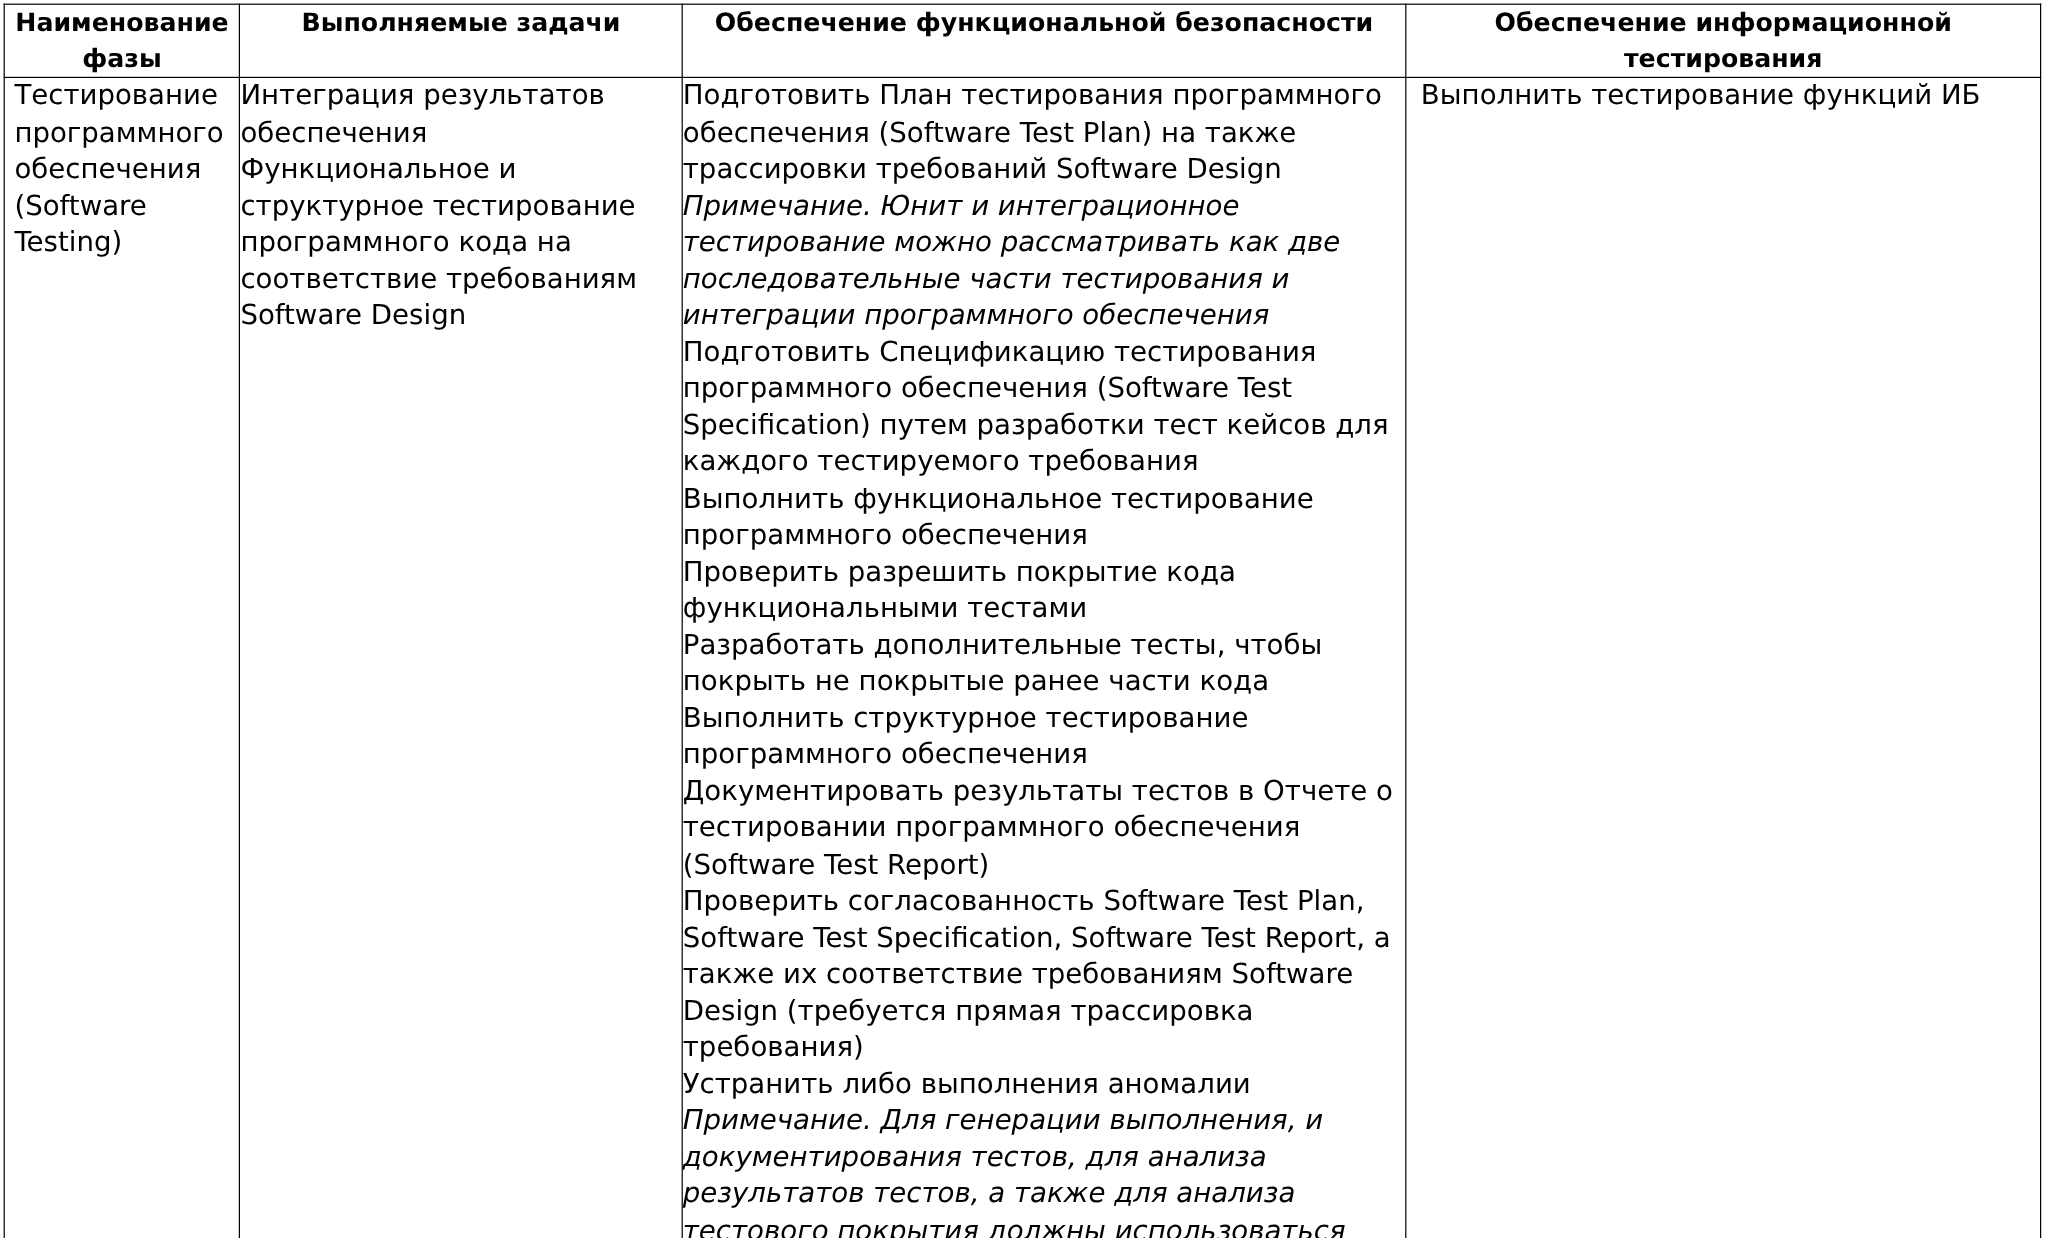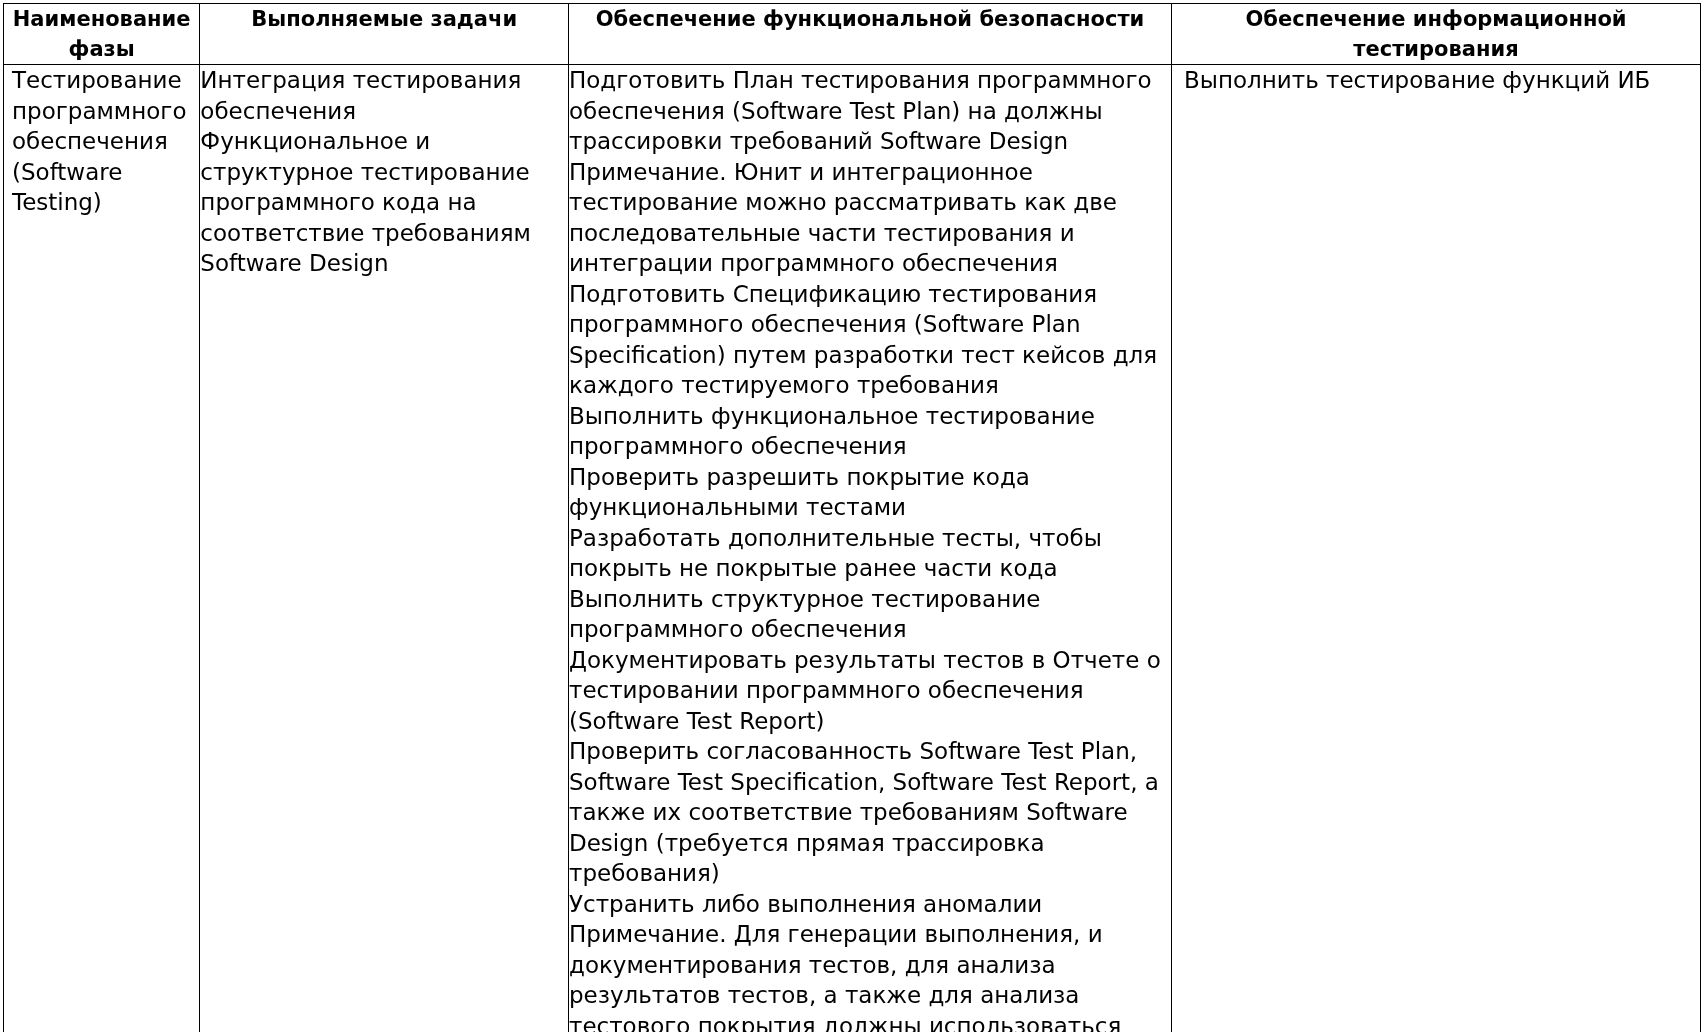--- a/index.html
+++ b/index.html
@@ -53,20 +53,21 @@
     vertical-align: top;
   }
   tbody td.col-phase   { padding-left: 8px; }
   tbody td.col-info    { padding-left: 12px; }
 
   .para {
     margin: 0;
     white-space: normal;
   }
   .para.italic {
+    font-style: italic;
   }
   .cell-block {
     display: block;
   }
 </style>
 </head>
 <body>
 
 <table class="doc-table">
   <thead>
@@ -85,29 +86,29 @@
       </th>
     </tr>
   </thead>
   <tbody>
     <tr>
       <td class="col-phase">
         <span class="cell-block">Тестирование программного обеспечения (Software Testing)</span>
       </td>
       <td class="col-tasks">
         <div>
-            <p class="para">Интеграция тестирования обеспечения</p>
+            <p class="para">Интеграция результатов обеспечения</p>
             <p class="para">Функциональное и структурное тестирование программного кода на соответствие требованиям Software Design</p>
           </div>
       </td>
       <td class="col-functional">
         <div>
-            <p class="para">Подготовить План тестирования программного обеспечения (Software Test Plan) на должны трассировки требований Software Design</p>
+            <p class="para">Подготовить План тестирования программного обеспечения (Software Test Plan) на также трассировки требований Software Design</p>
             <p class="para italic">Примечание. Юнит и интеграционное тестирование можно рассматривать как две последовательные части тестирования и интеграции программного обеспечения</p>
-            <p class="para">Подготовить Спецификацию тестирования программного обеспечения (Software Plan Specification) путем разработки тест кейсов для каждого тестируемого требования</p>
+            <p class="para">Подготовить Спецификацию тестирования программного обеспечения (Software Test Specification) путем разработки тест кейсов для каждого тестируемого требования</p>
             <p class="para">Выполнить функциональное тестирование программного обеспечения</p>
             <p class="para">Проверить разрешить покрытие кода функциональными тестами</p>
             <p class="para">Разработать дополнительные тесты, чтобы покрыть не покрытые ранее части кода</p>
             <p class="para">Выполнить структурное тестирование программного обеспечения</p>
             <p class="para">Документировать результаты тестов в Отчете о тестировании программного обеспечения (Software Test Report)</p>
             <p class="para">Проверить согласованность Software Test Plan, Software Test Specification, Software Test Report, а также их соответствие требованиям Software Design (требуется прямая трассировка требования)</p>
             <p class="para">Устранить либо выполнения аномалии</p>
             <p class="para italic">Примечание. Для генерации выполнения, и документирования тестов, для анализа результатов тестов, а также для анализа тестового покрытия должны использоваться компьютерные инструменты</p>
           </div>
       </td>

